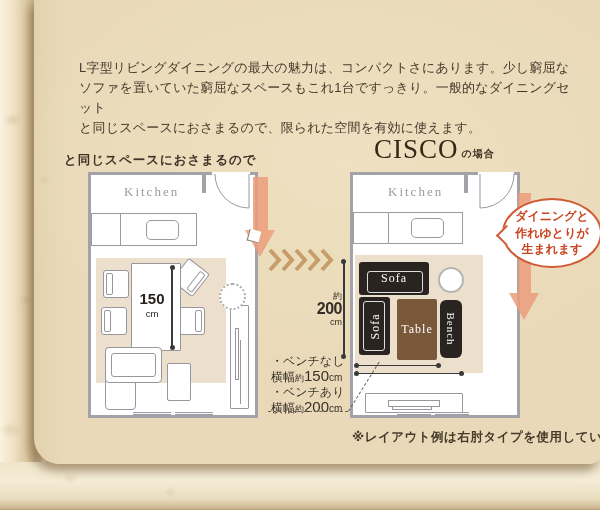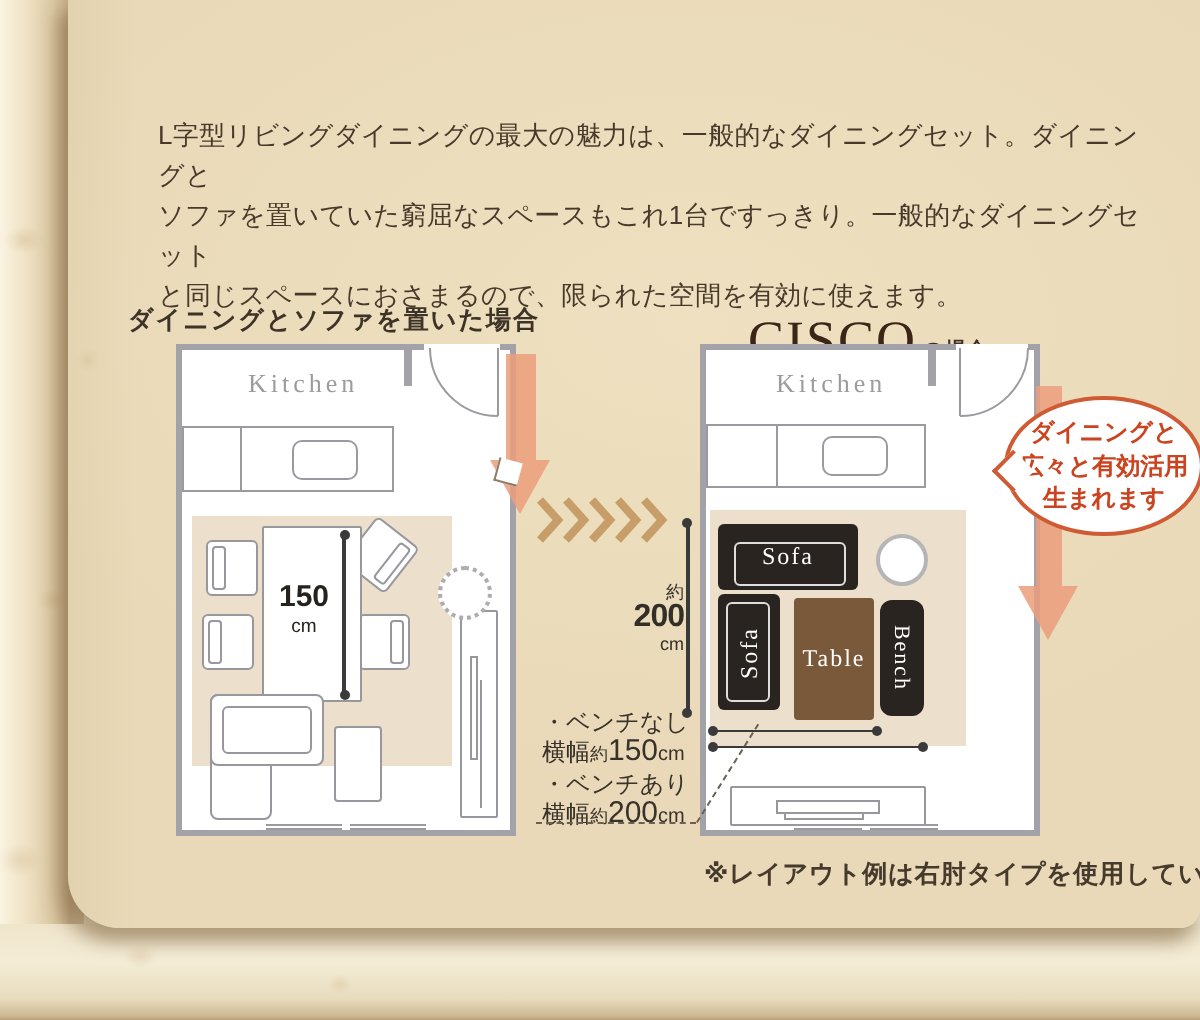--- a/index.html
+++ b/index.html
@@ -27,21 +27,21 @@
       radial-gradient(12px 9px at 70px 478px, rgba(164,120,56,.14), rgba(164,120,56,0) 70%),
       radial-gradient(9px 7px at 170px 492px, rgba(164,120,56,.12), rgba(164,120,56,0) 70%),
       radial-gradient(8px 8px at 44px 180px, rgba(164,120,56,.10), rgba(164,120,56,0) 70%);}
 
   
   .title{left:66px;top:12px;width:520px;font-family:"Liberation Serif","DejaVu Serif",serif;
     font-size:29px;font-weight:500;letter-spacing:1px;color:#4c3623;white-space:nowrap;}
   .bodycopy{left:79px;top:58px;width:500px;font-size:13px;line-height:20px;
     color:#49392b;letter-spacing:.2px;}
   .plan-caption{font-size:12.5px;font-weight:700;color:#3e3327;letter-spacing:1px;white-space:nowrap;}
-  .brand-caption{left:374px;top:136px;display:flex;align-items:flex-end;color:#3a2517;margin-top:21px;}
+  .brand-caption{left:374px;top:136px;display:flex;align-items:flex-end;color:#3a2517;}
   .brand{font-family:"Liberation Serif","DejaVu Serif",serif;font-size:27px;line-height:27px;letter-spacing:1px;}
   .brand-suffix{font-size:10px;font-weight:700;color:#3e3327;padding:0 0 2px 3px;letter-spacing:1px;}
   .footnote{left:352px;top:429px;font-size:12.5px;font-weight:600;color:#453a2b;letter-spacing:.5px;white-space:nowrap;}
 
   
   .plan{position:absolute;width:170px;height:246px;background:#fff;
     border:3px solid #a3a2a8;box-sizing:border-box;padding-left:32px;}
   .plan *{position:absolute;box-sizing:border-box;}
   .kitchen{font-family:"Liberation Serif","DejaVu Serif",serif;font-size:13px;color:#9c9c9c;
     letter-spacing:2px;white-space:nowrap;}
@@ -103,26 +103,26 @@
 </head>
 <body>
 
 <div class="canvas">
   <div class="abs edge-left"></div>
   <div class="abs bottom-curl"></div>
   <div class="abs sheet"></div>
   <div class="abs stains"></div>
 
   <div class="abs bodycopy">
-    <div>L字型リビングダイニングの最大の魅力は、一般的なダイニングセット。ダイニングと</div>
+    <div>L字型リビングダイニングの最大の魅力は、コンパクトさにあります。少し窮屈な</div>
     <div>ソファを置いていた窮屈なスペースもこれ1台ですっきり。一般的なダイニングセット</div>
     <div>と同じスペースにおさまるので、限られた空間を有効に使えます。</div>
   </div>
 
-  <div class="abs plan-caption" style="left:64px;top:152px;">ダイニングとソファを置いた場合</div>
+  <div class="abs plan-caption" style="left:64px;top:152px;">と同じスペースにおさまるので</div>
 
   <div class="plan" style="left:88px;top:172px;">
     <div class="kitchen" style="left:33px;top:9px;">Kitchen</div>
 
     <div class="stub" style="left:111px;top:0;height:18px;"></div>
     <div class="doorway" style="left:121px;top:-3px;width:38px;height:3px;"></div>
     <svg style="left:116px;top:-2px;" width="48" height="40">
       <path d="M8,1 A34,34 0 0 0 42,35" fill="none" stroke="#9b9aa1" stroke-width="1"></path>
       <line x1="42" y1="1" x2="42" y2="35" stroke="#9b9aa1" stroke-width="1"></line>
     </svg>
@@ -237,21 +237,21 @@
   <div class="abs dot" style="left:341px;top:259px;"></div>
   <div class="abs dot" style="left:341px;top:354px;"></div>
   <div class="abs vdim">
     <div class="a">約</div>
     <div class="v">200</div>
     <div class="u">cm</div>
   </div>
 
   <div class="abs bubble bubble-r" style="left:502px;top:198px;width:96px;height:66px;">
     <span>ダイニングと</span>
-    <span>広々と有効活用</span>
+    <span>作れゆとりが</span>
     <span>生まれます</span>
   </div>
   <div class="abs tail tail-r" style="left:499px;top:228px;"></div>
 
   <div class="abs width-note">
     <div class="wn-row">・ベンチなし</div>
     <div class="wn-row">
       <span>横幅</span><span class="wn-approx">約</span><span class="wn-val">150</span><span class="wn-unit">cm</span>
     </div>
     <div class="wn-row">・ベンチあり</div>

